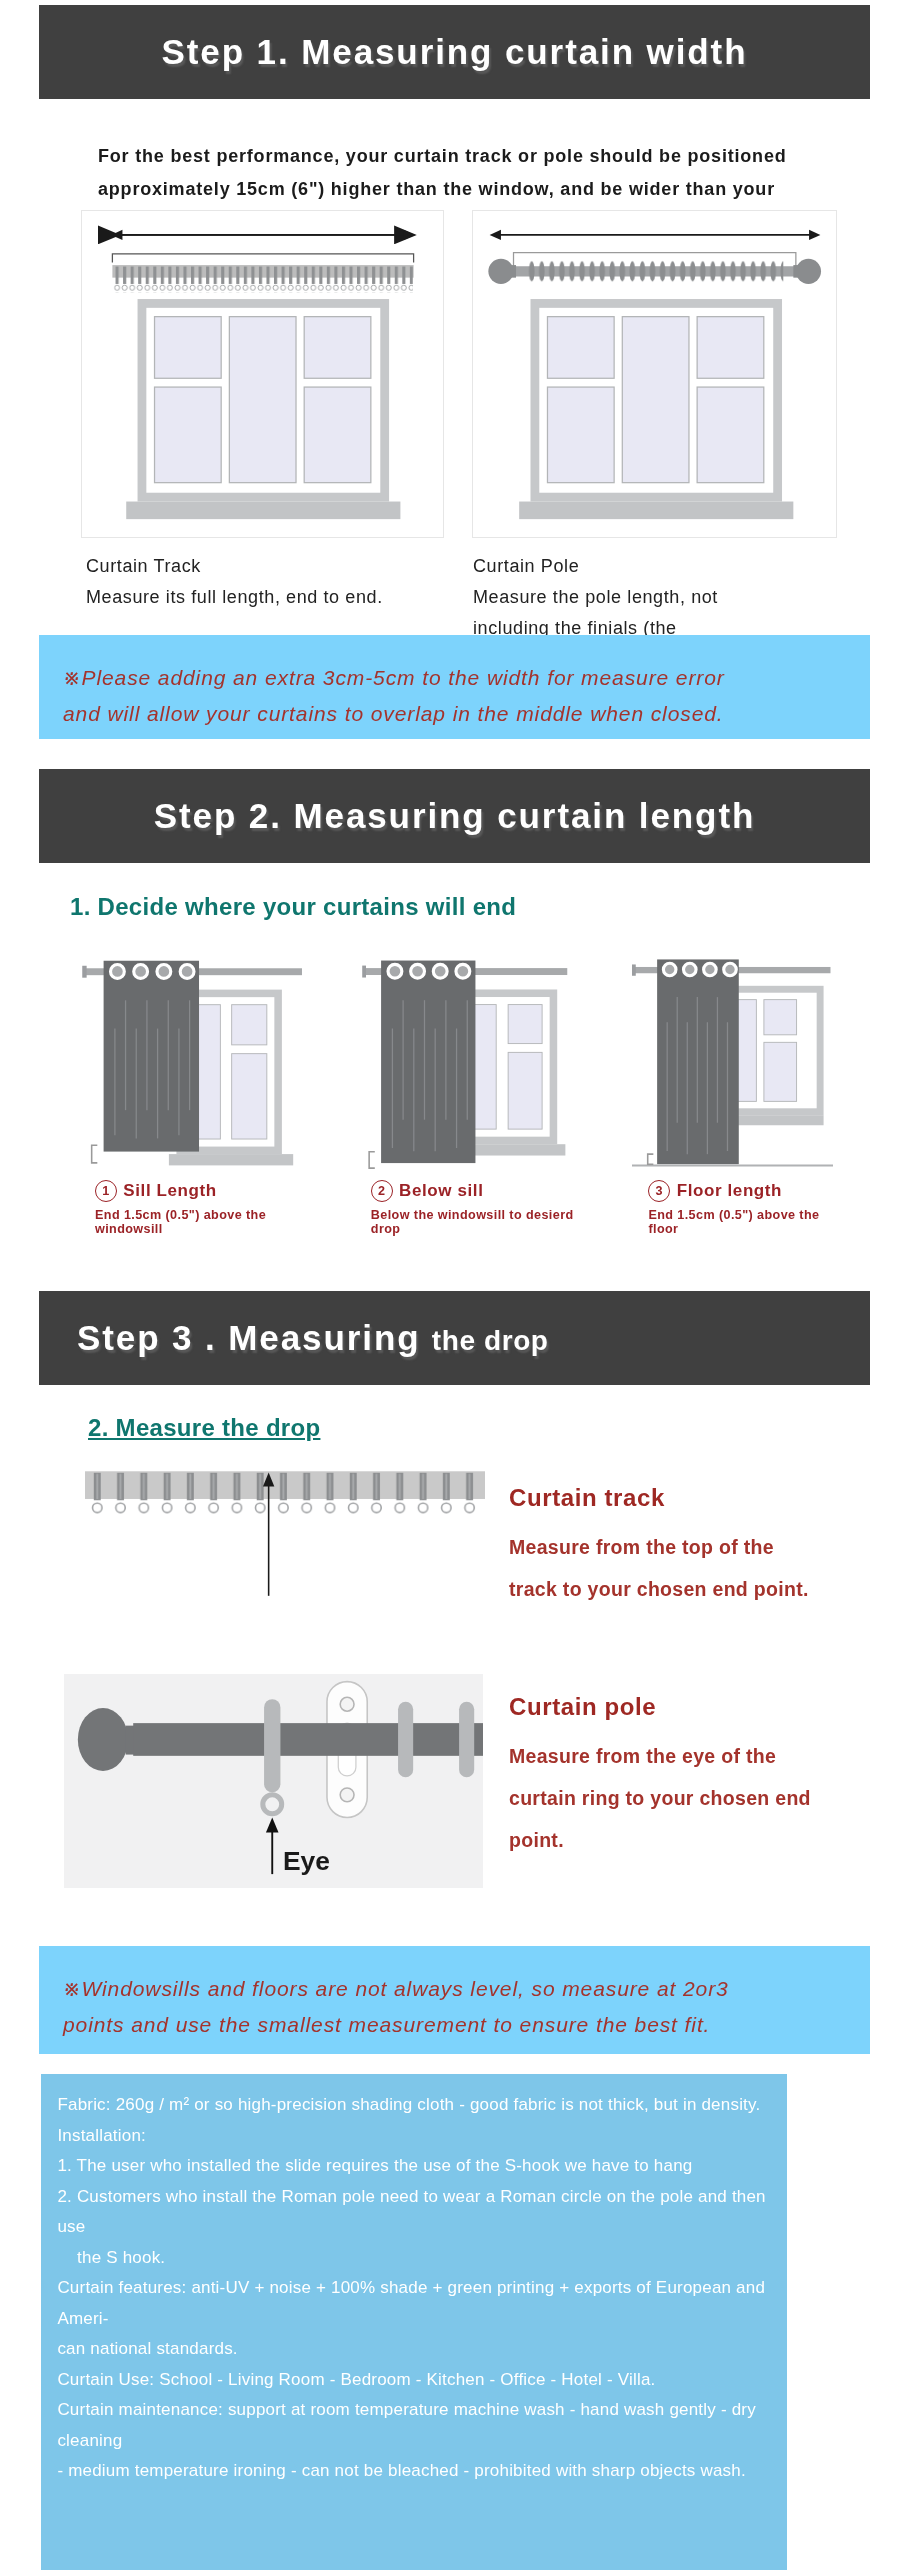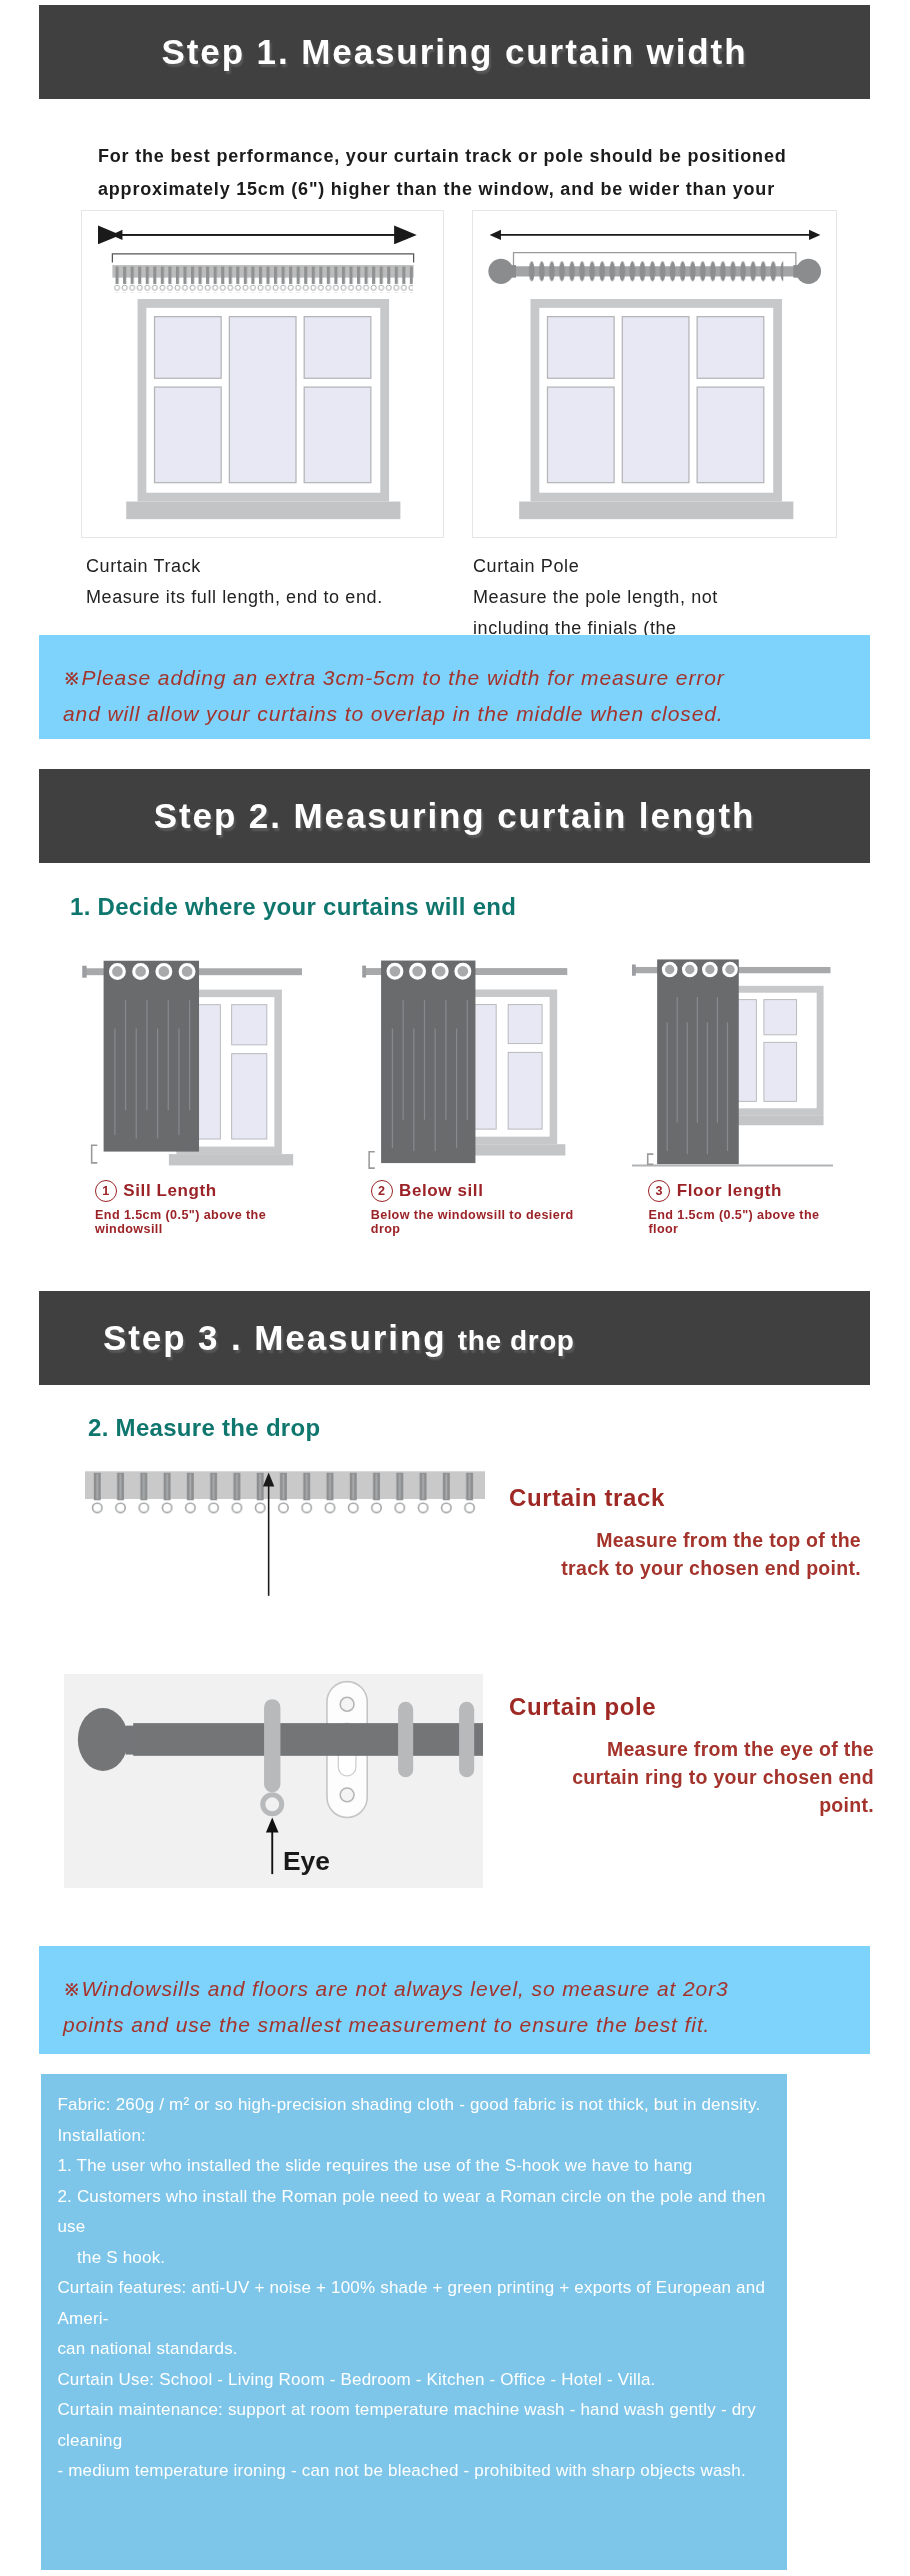--- a/index.html
+++ b/index.html
@@ -7,21 +7,21 @@
         font-family:"Liberation Sans","DejaVu Sans",sans-serif;}
   .abs{position:absolute;}
   .ml{white-space:pre-wrap;}
 
   
   .banner{left:39px;width:831px;height:94px;background:#404040;
           display:flex;align-items:center;justify-content:center;}
   .banner-title{color:#ffffff;font-size:35px;font-weight:bold;letter-spacing:1.9px;
                 text-shadow:1.9px 2.5px 1.9px rgba(110,110,110,0.55);}
   .banner-title .suffix{font-size:28px;margin-left:11.3px;letter-spacing:0.6px;}
-  .banner.left-align{justify-content:flex-start;padding-left:64px;box-sizing:border-box;}
+  .banner.left-align{justify-content:flex-start;padding-left:38px;box-sizing:border-box;}
 
   .intro{left:85px;top:140px;width:755px;color:#1b1b1b;font-size:18px;font-weight:bold;
          letter-spacing:0.8px;line-height:33px;margin-left:13px;}
 
   .panel{top:210px;height:328px;background:#ffffff;border:0.6px solid #e6e6e6;box-sizing:border-box;}
   .panel.p-left{left:81px;width:363px;}
   .panel.p-right{left:472px;width:365px;}
 
   .cap{top:551px;color:#222222;font-size:18px;letter-spacing:0.6px;line-height:31px;}
   .cap.c-left{left:86px;width:377px;}
@@ -35,21 +35,21 @@
   .subhead{color:#0f766e;font-size:24px;font-weight:bold;letter-spacing:0.3px;}
 
   .dia{top:953px;}
   .dia .dlabel{display:flex;align-items:center;gap:6.3px;color:#9B2226;font-size:17px;
                font-weight:bold;margin-top:10px;letter-spacing:0.6px;}
   .dia .dnum{display:inline-flex;align-items:center;justify-content:center;width:20px;height:20px;
              border:1.3px solid #9B2226;border-radius:50%;font-size:12.6px;flex:0 0 auto;}
   .dia .ddesc{color:#9B2226;font-size:12.6px;font-weight:bold;margin-top:6.3px;letter-spacing:0.4px;}
 
   .red-h{color:#9E2823;font-size:24px;font-weight:bold;letter-spacing:0.6px;}
-  .red-b{color:#A4332C;font-size:19.5px;font-weight:bold;letter-spacing:0.3px;line-height:28px;text-align:right;}
+  .red-b{color:#A4332C;font-size:19.5px;font-weight:bold;letter-spacing:0.3px;line-height:42px;}
 
   .footer{left:41px;top:2074px;width:746px;height:496px;background:#7EC6E9;box-sizing:border-box;
           padding:16.4px 17.6px 0 16.4px;color:#ffffff;font-size:17px;letter-spacing:0.2px;line-height:30.5px;}
   svg{display:block;}
 </style>
 </head>
 <body>
 
 <div id="page">
 
@@ -255,21 +255,21 @@
     </div>
     <div class="ddesc" style="padding-left:16.4px;">End 1.5cm (0.5") above the floor</div>
   </div>
 
   <div class="abs banner left-align" style="top:1291px;">
     <div class="banner-title">
       <span>Step 3 . Measuring</span><span class="suffix">the drop</span>
     </div>
   </div>
 
-  <div class="abs subhead" style="left:88px;top:1414px;">2. Measure the drop</div>
+  <div class="abs subhead" style="left:88px;top:1414px;text-decoration:underline;">2. Measure the drop</div>
 
   <div class="abs" style="left:85px;top:1470px;">
     <svg width="400" height="129" viewBox="0 0 636 205">
       <defs>
         <pattern id="p-hooks3" x="2" y="4" width="37" height="70" patternUnits="userSpaceOnUse">
           <rect x="12" y="0" width="11" height="44" fill="#8C8E90"></rect>
           <rect x="16" y="2" width="3" height="40" fill="#A8AAAC"></rect>
           <circle cx="17.5" cy="56" r="7.5" fill="#ffffff" stroke="#A2A4A6" stroke-width="2.5"></circle>
         </pattern>
       </defs>

